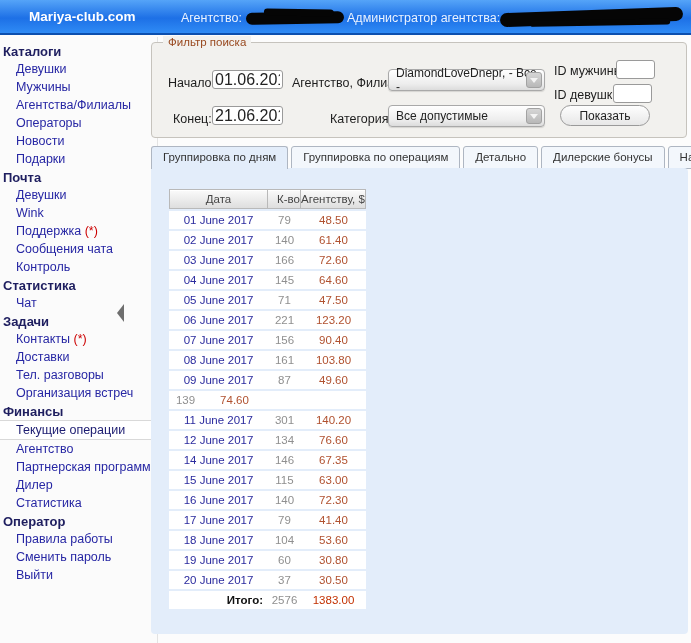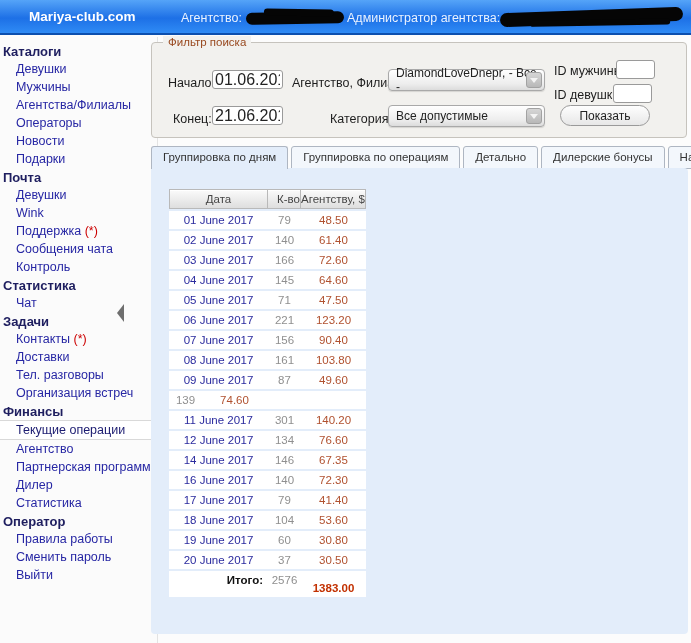--- a/index.html
+++ b/index.html
@@ -100,21 +100,21 @@
   .th + .th { border-left:none; }
   .th.c-date { width:99px; }
   .th.c-kvo  { width:33px;text-align:right; }
   .th.c-money{ width:65px; }
   .trow { display:flex; background:#ffffff; margin-top:2px; }
   .trow .c { height:18px; line-height:18px; font-size:11.5px; text-align:center; white-space:nowrap; }
   .c.date  { width:99px; color:#2a2a9e; }
   .c.kvo   { width:33px; color:#8f8f8f; }
   .c.money { width:65px; color:#b0502e; }
   .trow.total .date  { color:#111111; font-weight:bold; text-align:right; padding-right:5px; }
-  .trow.total .money { color:#c23000; font-weight:bold;margin-top:8px; }
+  .trow.total .money { color:#c23000; font-weight:normal; }
 </style>
 </head>
 <body>
 
 <div id="app">
 
   <div class="topbar">
     <span class="brand">Mariya-club.com</span>
     <span class="toplabel lbl-agency">Агентство:</span>
     <span class="redaction r1"></span>
@@ -260,20 +260,25 @@
             <div class="c date">12 June 2017</div>
             <div class="c kvo">134</div>
             <div class="c money">76.60</div>
           </div>
           <div class="trow">
             <div class="c date">14 June 2017</div>
             <div class="c kvo">146</div>
             <div class="c money">67.35</div>
           </div>
           <div class="trow">
+            <div class="c date">15 June 2017</div>
+            <div class="c kvo">115</div>
+            <div class="c money">63.00</div>
+          </div>
+          <div class="trow">
             <div class="c date">16 June 2017</div>
             <div class="c kvo">140</div>
             <div class="c money">72.30</div>
           </div>
           <div class="trow">
             <div class="c date">17 June 2017</div>
             <div class="c kvo">79</div>
             <div class="c money">41.40</div>
           </div>
           <div class="trow">

